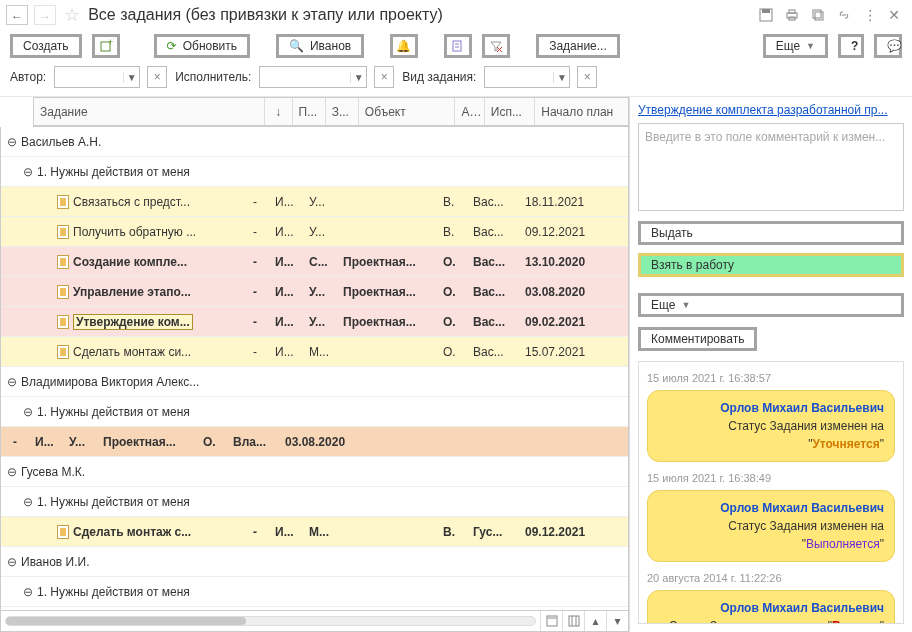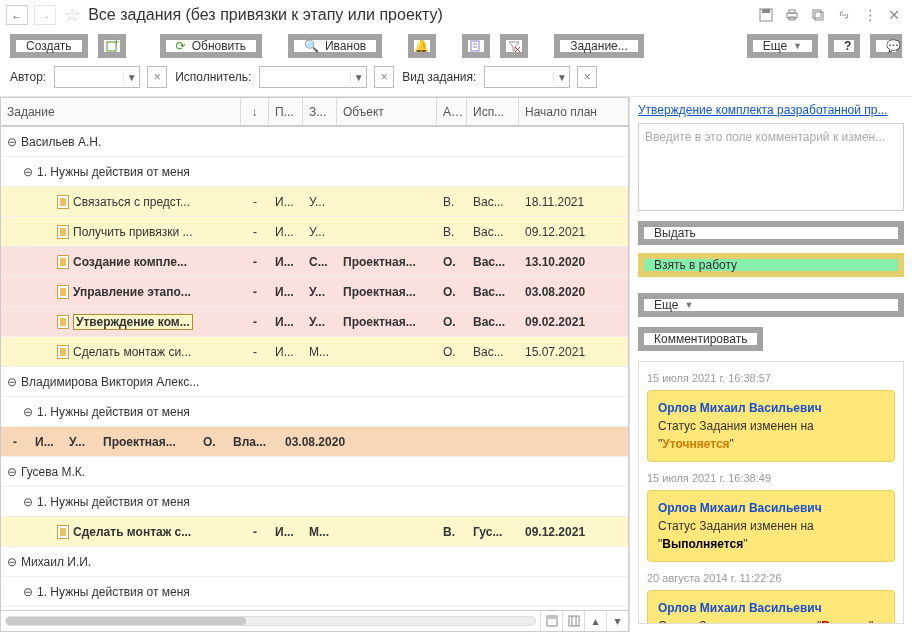--- a/index.html
+++ b/index.html
@@ -11,42 +11,42 @@
   .nav-btn { width:22px; height:20px; border:1px solid #ccc; background:#fff; display:flex; align-items:center; justify-content:center; cursor:pointer; color:#666; }
   .nav-btn.disabled { color:#ccc; border-color:#e4e4e4; }
   .star-icon { color:#ccc; font-size:18px; margin:0 2px; }
   .title { font-size:16px; color:#333; flex:1; }
   .title-icons { display:flex; gap:12px; align-items:center; color:#888; }
   .title-icons span { cursor:pointer; font-size:14px; }
   .title-icons .vdots { letter-spacing:-1px; }
 
   
   .toolbar { display:flex; align-items:center; padding:4px 10px 8px 10px; gap:10px; }
-  .btn { border:6px solid #a3a3a3; background:#fff; padding:3px 10px; height:24px; display:inline-flex; align-items:center; gap:6px; cursor:pointer; font-size:12px; color:#333; }
+  .btn { border:3px solid #a3a3a3; background:#fff; padding:3px 10px; height:24px; display:inline-flex; align-items:center; gap:6px; cursor:pointer; font-size:12px; color:#333; }
   .iconbtn { width:28px; justify-content:center; padding:3px 0; }
   .toolbar .gap { flex:1; }
   .helpbtn { width:26px; font-weight:bold; }
   .chatbtn { width:28px; }
   svg { display:block; }
 
   
   .filters { display:flex; align-items:center; padding:0 10px 8px 10px; gap:8px; }
   .filters label { color:#333; }
   .combo { display:flex; align-items:center; border:1px solid #bbb; height:22px; background:#fff; }
   .combo input { border:0; outline:0; height:20px; padding:0 4px; width:68px; font-size:12px; }
   .combo .dd { width:16px; text-align:center; color:#666; cursor:pointer; border-left:1px solid #e2e2e2; font-size:10px; }
   .clearbox { width:20px; height:22px; border:1px solid #bbb; display:flex;align-items:center;justify-content:center; color:#888; cursor:pointer; margin-left:-1px; }
 
   
   .split { display:flex; flex:1; overflow:hidden; border-top:1px solid #e6e6e6; }
   .left { width:630px; display:flex; flex-direction:column; border-right:1px solid #ddd; }
   .right { flex:1; display:flex; flex-direction:column; padding:0 8px 8px 8px; }
 
   
-  .thead { display:flex; border:1px solid #ccc; border-bottom:2px solid #ccc; background:#fafafa; height:30px; }
+  .thead { display:flex; border:1px solid #ccc; border-bottom:2px solid #ccc; background:#fafafa; height:30px;margin-left:33px; }
   .th { border-right:1px solid #ddd; padding:7px 6px; color:#555; white-space:nowrap; overflow:hidden; text-overflow:ellipsis; }
   .th.c0 { width:240px; }
   .th.c1 { width:28px; text-align:center; }
   .th.c2 { width:34px; }
   .th.c3 { width:34px; }
   .th.c4 { width:100px; }
   .th.c5 { width:30px; }
   .th.c6 { width:52px; }
   .th.c7 { width:96px; border-right:0; }
 
@@ -85,23 +85,23 @@
   .footicons span { width:22px;height:20px; border-left:1px solid #ddd; display:flex;align-items:center;justify-content:center; color:#666; cursor:pointer; font-size:12px; }
 
   
   .right a.link { color:#1155cc; text-decoration:underline; padding:6px 0 6px 0; display:block; white-space:nowrap; overflow:hidden; text-overflow:ellipsis; }
   .comment-input { border:1px solid #ccc; height:88px; padding:6px; color:#aaa; font-size:12px; margin-bottom:10px; }
   .right-actions { display:flex; gap:8px; margin-bottom:10px;flex-direction:column; }
   .btn.yellow { background:#86efac; border-color:#e3cf6c; }
   .right-actions .spacer { flex:1; }
   .history { border:1px solid #ddd; flex:1; overflow-y:auto; padding:8px 8px; }
   .ts { color:#9a9a9a; font-size:11px; margin:2px 0 6px 0; }
-  .note { background:#ffe77a; border:1px solid #ead15d; border-radius:4px; padding:8px 10px; margin-bottom:10px; line-height:1.5; }
+  .note { background:#ffe77a; border:1px solid #ead15d; border-radius:12px; padding:8px 10px; margin-bottom:10px; line-height:1.5;text-align:right; }
   .note .author { color:#1a4fcf; font-weight:bold; display:block; }
-  .status-blue { color:#000000; font-weight:bold; }
+  .status-blue { color:#6d28d9; font-weight:normal; }
   .status-orange { color:#d37b00; font-weight:bold; }
   .status-red { color:#d30000; font-weight:bold;text-decoration:underline; }
 </style>
 </head>
 <body>
 
 <div class="app">
 
   <div class="titlebar">
     <div class="nav-btn">←</div>
@@ -267,21 +267,21 @@
             <div class="cell c2">И...</div>
             <div class="cell c3">У...</div>
             <div class="cell c4"></div>
             <div class="cell c5">В.</div>
             <div class="cell c6">Вас...</div>
             <div class="cell c7">18.11.2021</div>
           </div>
           <div class="row leaf yellow">
             <div class="cell c0">
               <span class="doc-icon"></span>
-              <span>Получить привязки ...</span>
+              <span>Получить обратную ...</span>
             </div>
             <div class="cell c1">-</div>
             <div class="cell c2">И...</div>
             <div class="cell c3">У...</div>
             <div class="cell c4"></div>
             <div class="cell c5">В.</div>
             <div class="cell c6">Вас...</div>
             <div class="cell c7">09.12.2021</div>
           </div>
           <div class="row leaf pink">
@@ -406,21 +406,21 @@
             <div class="cell c2"><strong>И...</strong></div>
             <div class="cell c3"><strong>М...</strong></div>
             <div class="cell c4"><strong></strong></div>
             <div class="cell c5"><strong>В.</strong></div>
             <div class="cell c6"><strong>Гус...</strong></div>
             <div class="cell c7"><strong>09.12.2021</strong></div>
           </div>
           <div class="row group0">
             <div class="cell c0">
               <span class="toggler">⊖</span>
-              <span>Михаил И.И.</span>
+              <span>Иванов И.И.</span>
             </div>
             <div class="cell c1"></div>
             <div class="cell c2"></div>
             <div class="cell c3"></div>
             <div class="cell c4"></div>
             <div class="cell c5"></div>
             <div class="cell c6"></div>
             <div class="cell c7"></div>
           </div>
           <div class="row group1">

